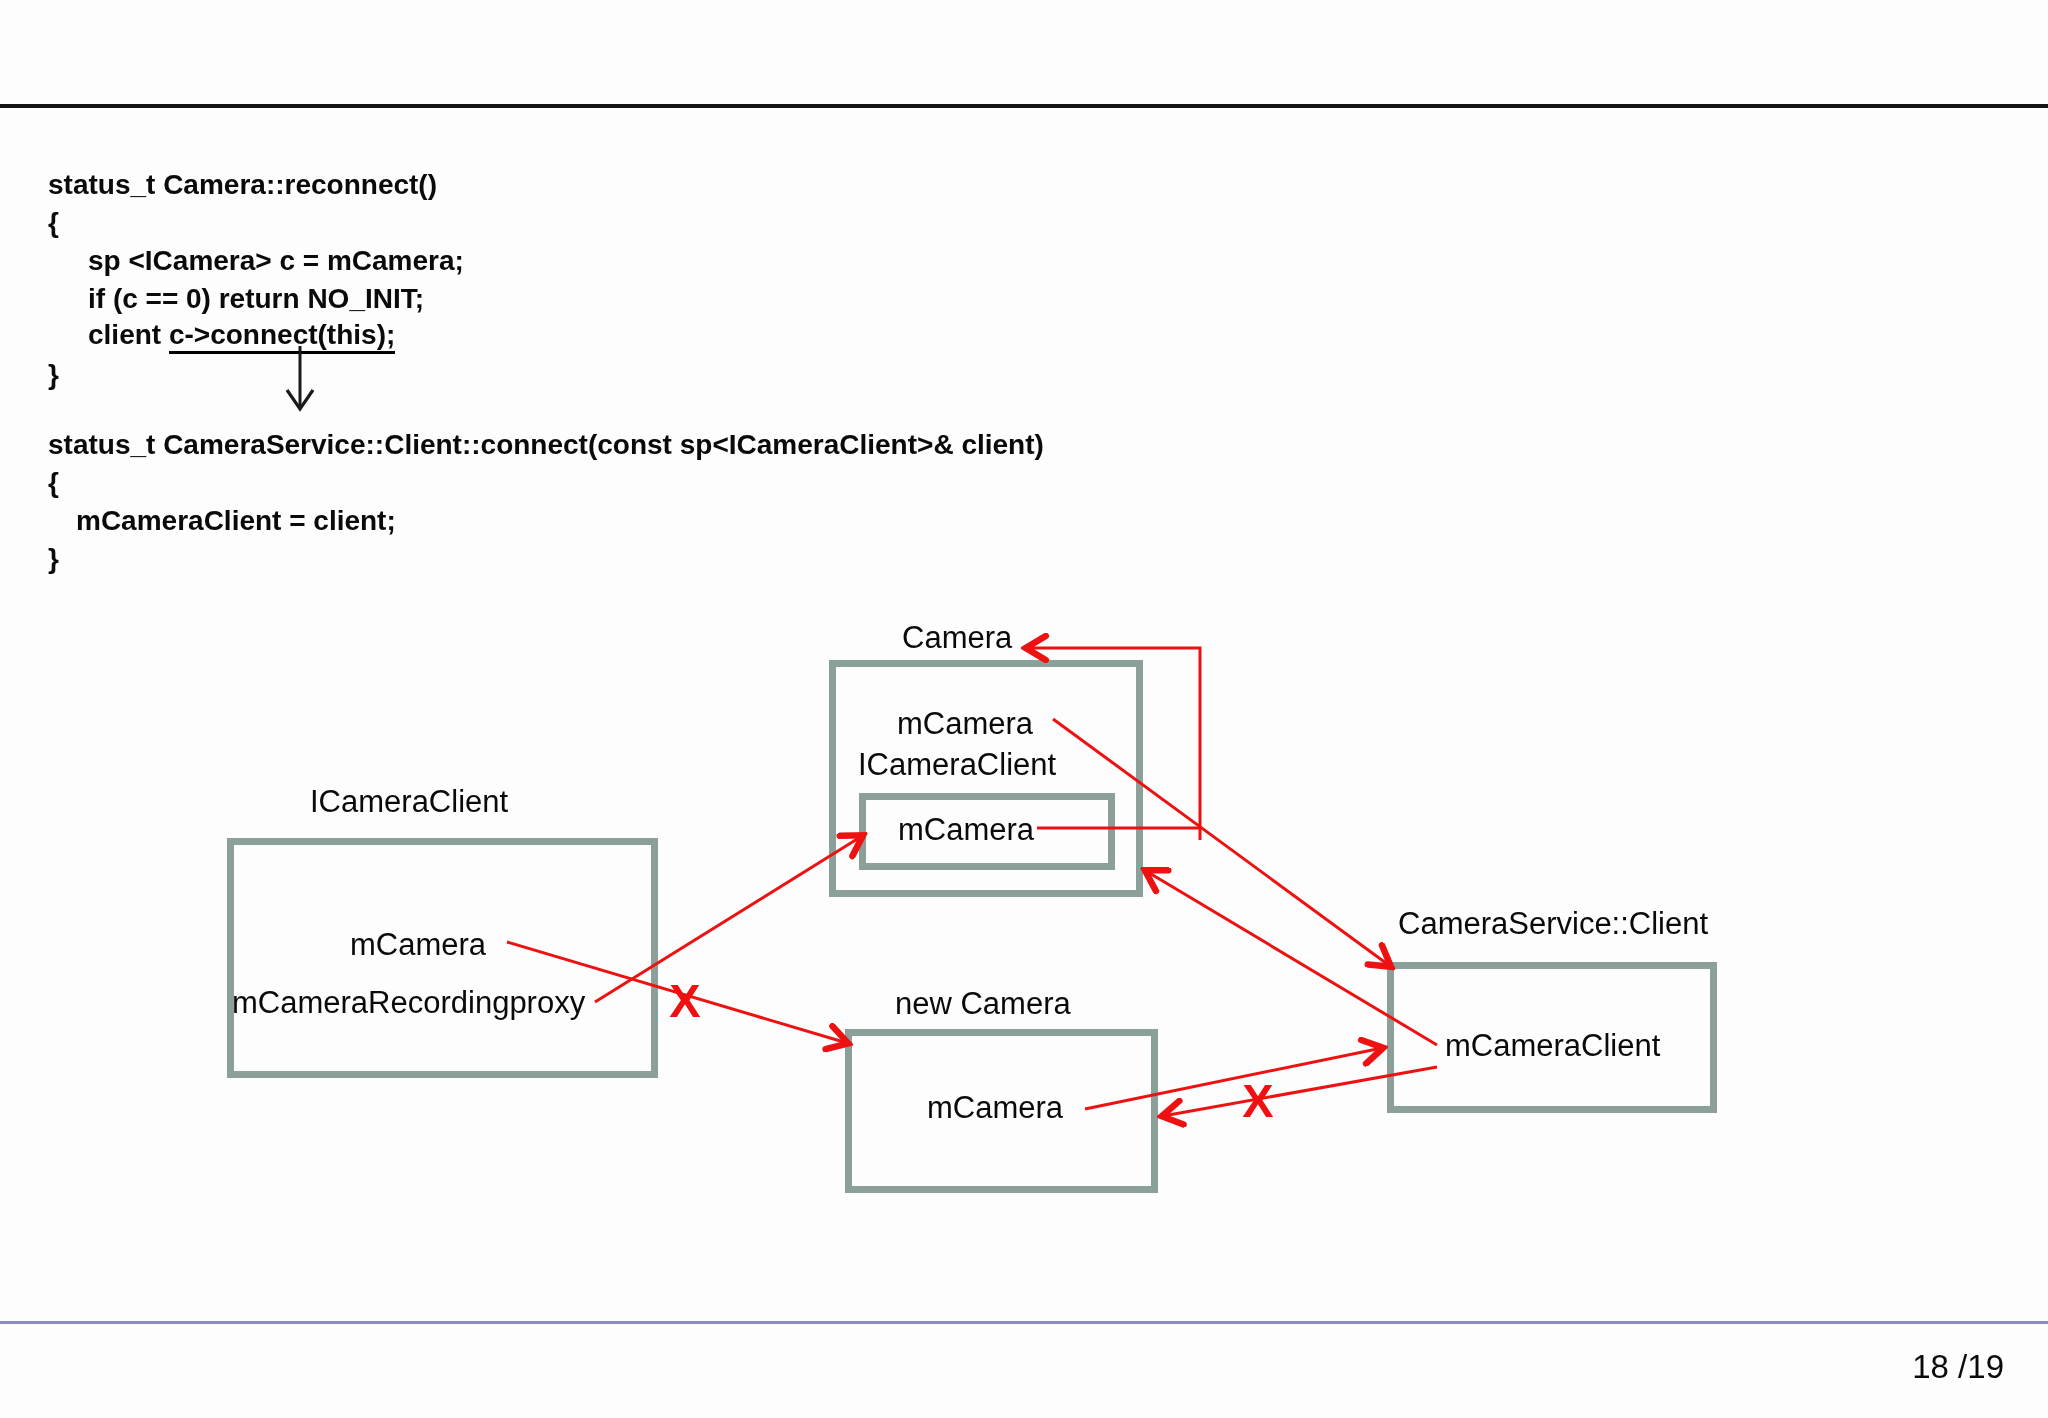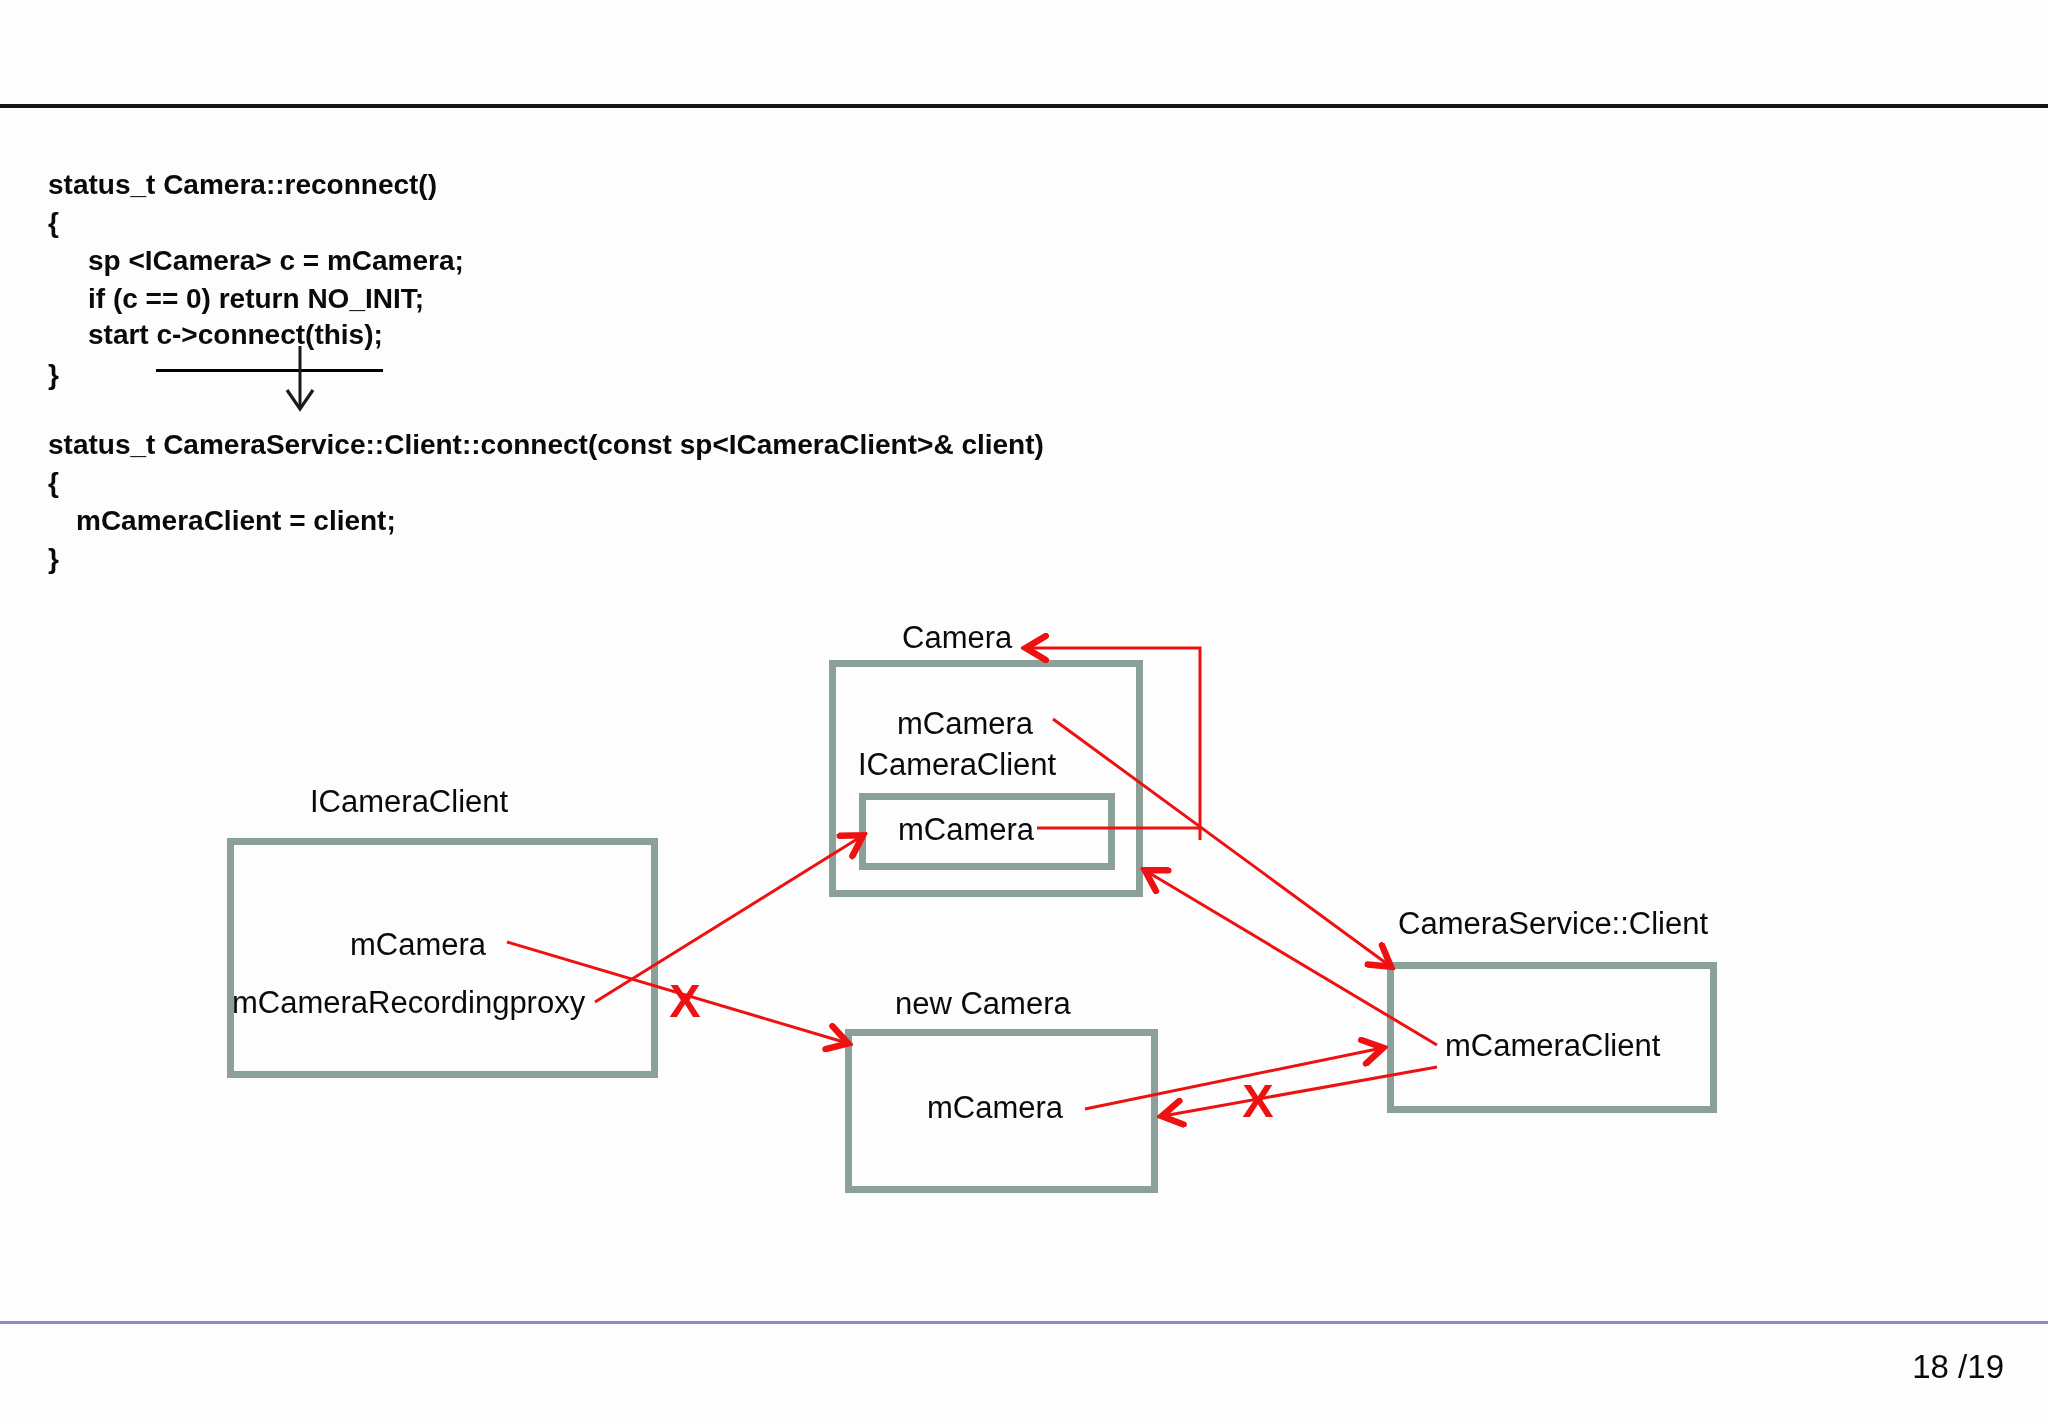--- a/index.html
+++ b/index.html
@@ -28,21 +28,21 @@
     background:#141414;
   }
   .code-line{
     font-size:28px;
     line-height:34px;
     white-space:pre;
     font-weight:bold;
   }
   .u-call{
     border-bottom:3px solid #000;
-    padding-bottom:19px;
+    padding-bottom:1px;
     margin-top:31px;
   }
   .diagram-label{
     font-size:31px;
     white-space:nowrap;
   }
   .obj-box{
     border:7px solid var(--box-border);
     background:#fdfdfd;
     box-sizing:border-box;
@@ -66,21 +66,21 @@
 
 <div class="slide">
 
   <div class="abs title-rule"></div>
 
   <div>
     <div class="abs code-line" style="left:48px;top:168px">status_t Camera::reconnect()</div>
     <div class="abs code-line" style="left:48px;top:206px">{</div>
     <div class="abs code-line" style="left:88px;top:244px">sp &lt;ICamera&gt; c = mCamera;</div>
     <div class="abs code-line" style="left:88px;top:282px">if (c == 0) return NO_INIT;</div>
-    <div class="abs code-line" style="left:88px;top:318px"><span>start </span><span class="u-call">c-&gt;connect(this);</span></div>
+    <div class="abs code-line" style="left:88px;top:318px"><span>client </span><span class="u-call">c-&gt;connect(this);</span></div>
     <div class="abs code-line" style="left:48px;top:358px">}</div>
   </div>
 
   <div>
     <div class="abs code-line" style="left:48px;top:428px">status_t CameraService::Client::connect(const sp&lt;ICameraClient&gt;&amp; client)</div>
     <div class="abs code-line" style="left:48px;top:466px">{</div>
     <div class="abs code-line" style="left:76px;top:504px">mCameraClient = client;</div>
     <div class="abs code-line" style="left:48px;top:542px">}</div>
   </div>
 

